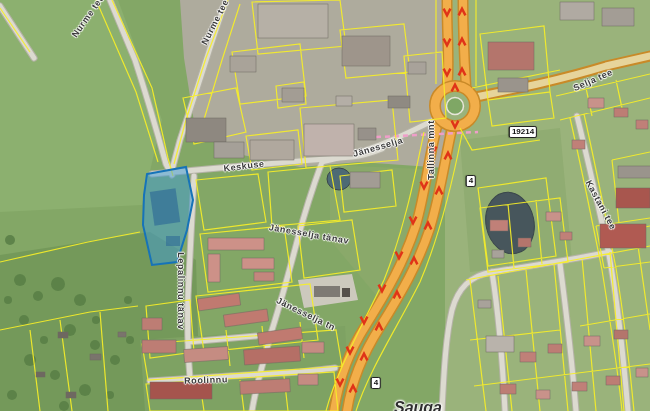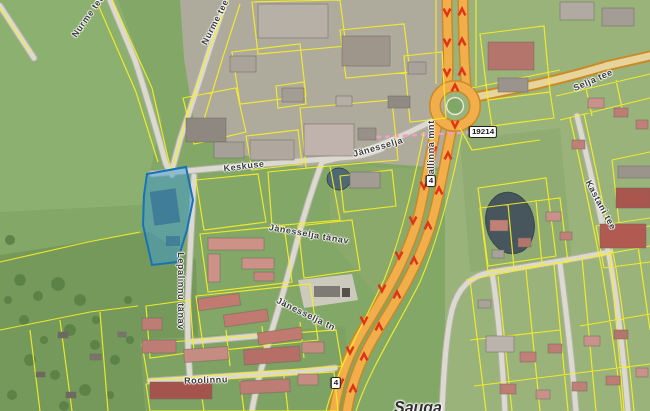--- a/index.html
+++ b/index.html
@@ -15,20 +15,21 @@
     font-weight:bold;
   }
   .place-label{
     position:absolute;font-size:16px;font-weight:bold;font-style:italic;color:#2e2e2e;white-space:nowrap;
     text-shadow:-1px 0 2px #fff,1px 0 2px #fff,0 -1px 2px #fff,0 1px 2px #fff;
   }
   .road-badge{
     position:absolute;font-size:8px;font-weight:bold;color:#111;background:#fff;
     border:1px solid #222;border-radius:2px;padding:0 2px;line-height:10px;white-space:nowrap;
     box-shadow:0 0 1px rgba(0,0,0,.4);
+    margin-left:40px;
   }
 </style>
 </head>
 <body>
 
 <div id="map-viewport">
   <svg width="650" height="411" viewBox="0 0 650 411">
 
     <g>
       <rect x="0" y="0" width="650" height="411" fill="#83a766"></rect>

